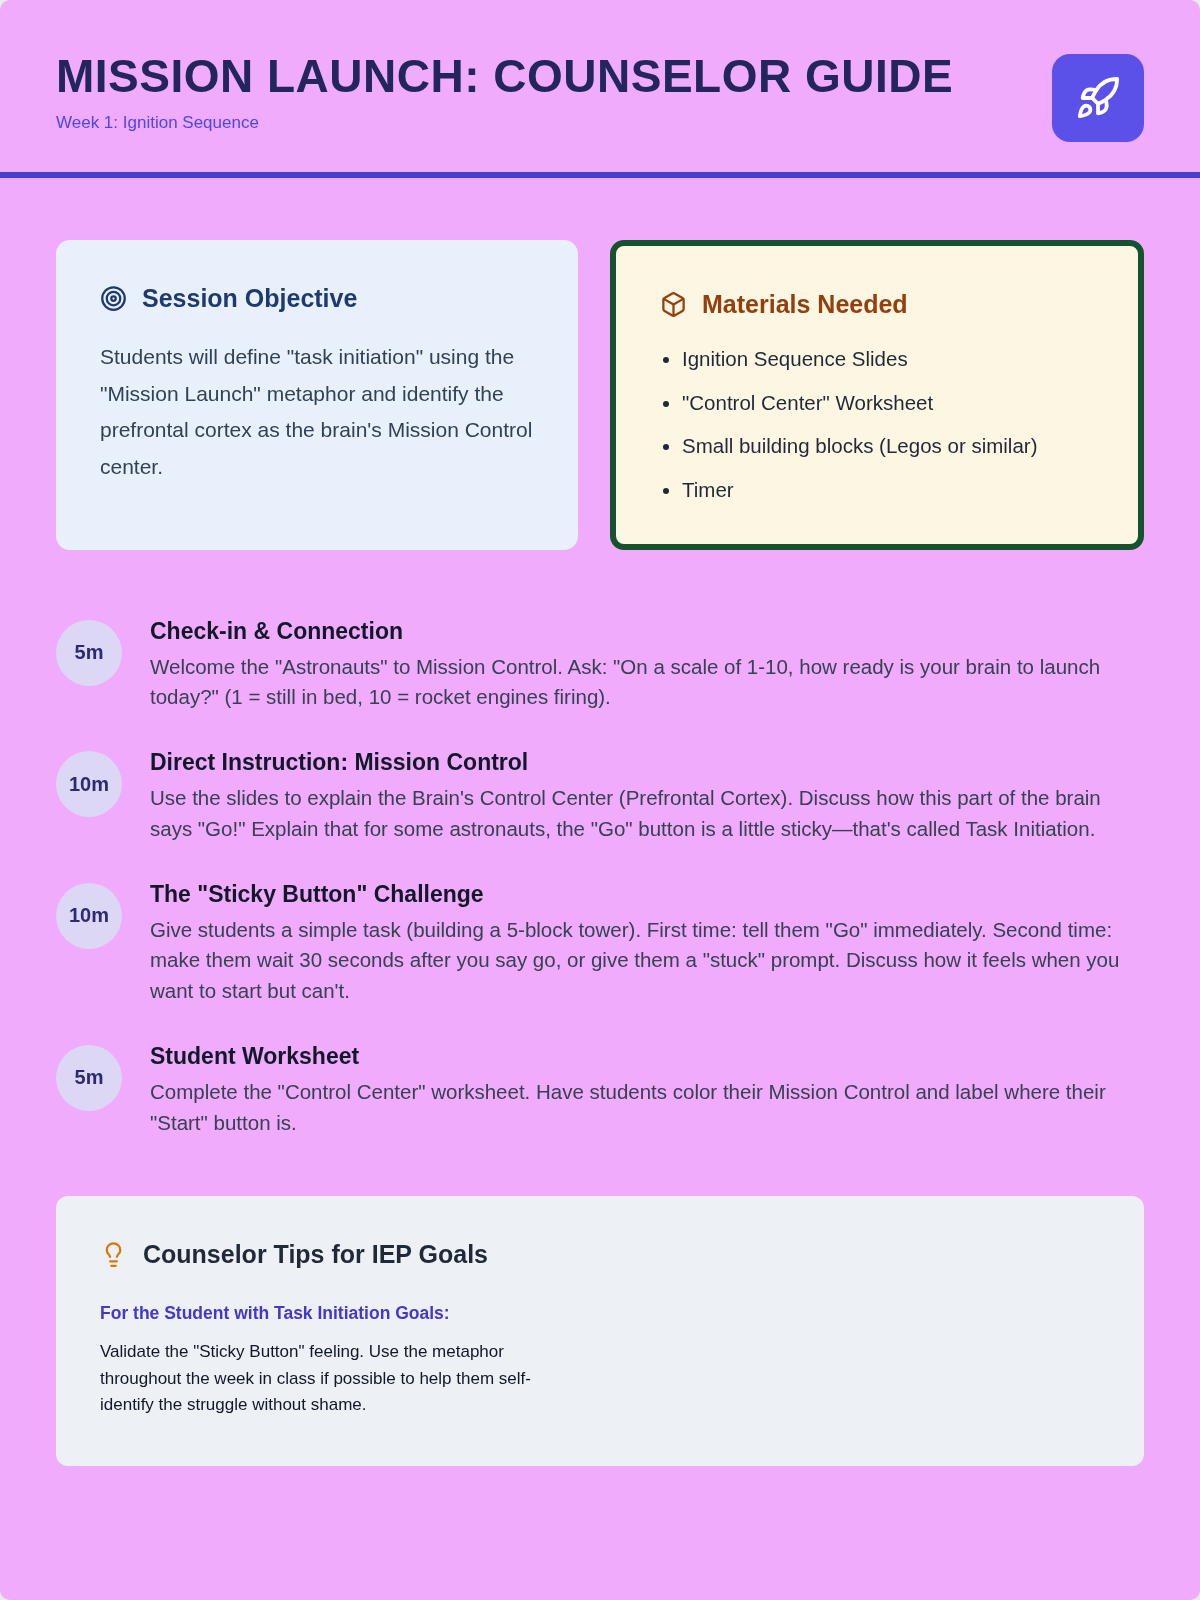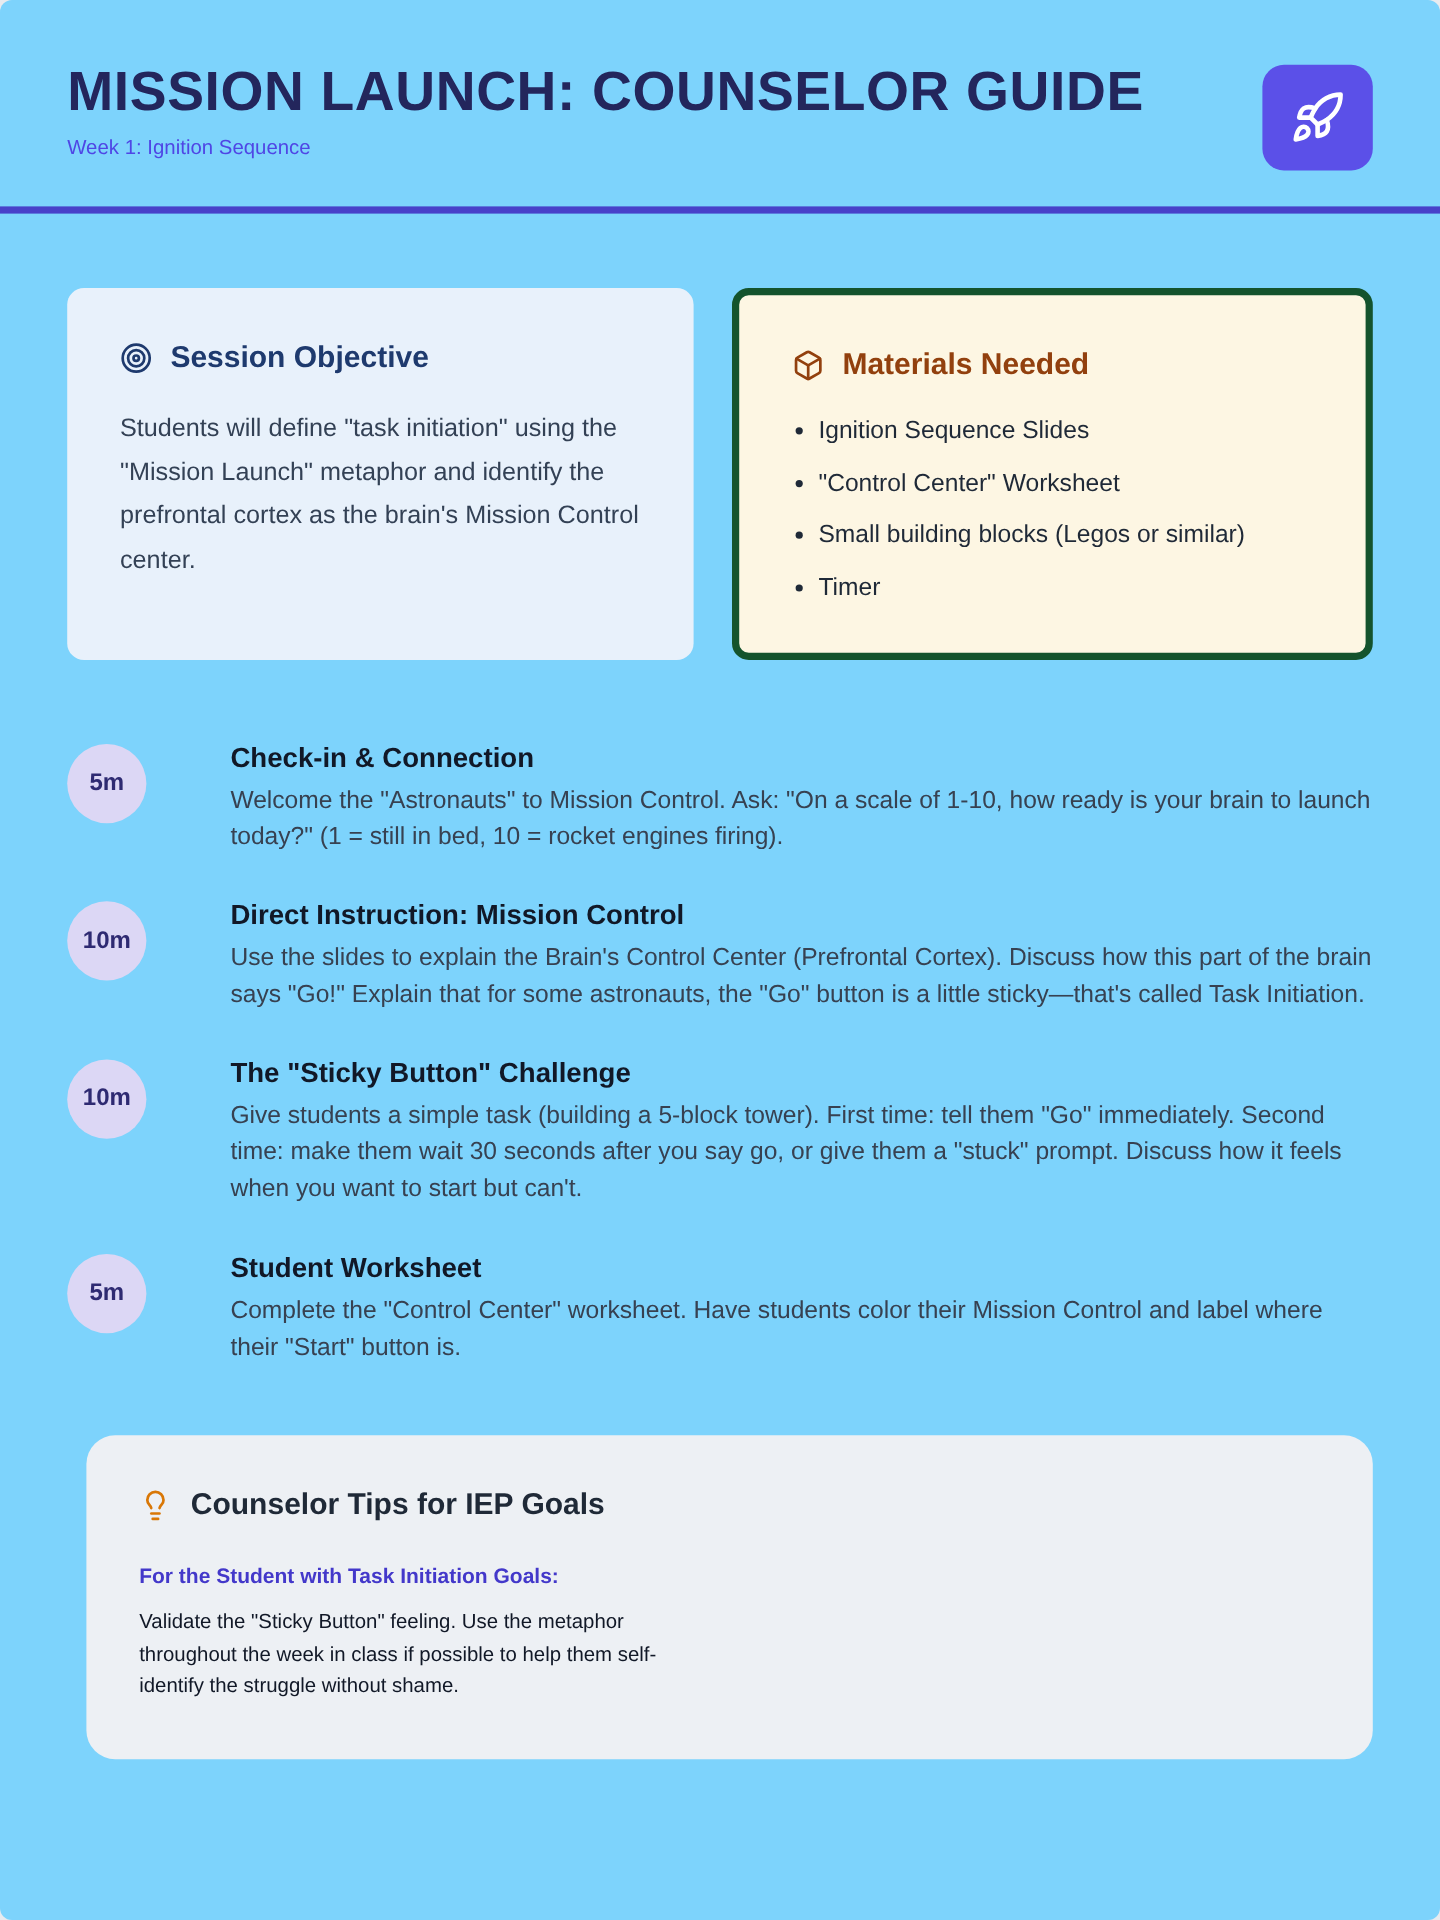--- a/index.html
+++ b/index.html
@@ -3,21 +3,21 @@
 <meta charset="utf-8">
 <style>
   * { margin: 0; padding: 0; box-sizing: border-box; }
   html, body { background: #e9ebef; }
   body {
     font-family: "Liberation Sans", sans-serif;
     width: 1200px; height: 1600px; overflow: hidden;
   }
   .page {
     width: 1200px; height: 1600px; overflow: hidden;
-    background: #7dd3fc; border-radius: 10px;
+    background: #f0abfc; border-radius: 10px;
   }
   
   .header {
     display: flex; justify-content: space-between; align-items: flex-start;
     padding: 50px 56px 0 56px;
   }
   .page-title {
     font-size: 46px; font-weight: 800; letter-spacing: 0.5px;
     color: #23265c; line-height: 1.15;
   }
@@ -57,29 +57,28 @@
   .proc-head { display: flex; align-items: center; gap: 18px; }
   .proc-bar { width: 7px; height: 36px; border-radius: 3px; background: #4f46e5; }
   .proc-title { font-size: 31px; font-weight: 800; color: #1f2937; letter-spacing: 0.3px; }
   .steps { margin-top: 46px; }
   .step { display: flex; gap: 28px; margin-bottom: 36px; align-items: flex-start; }
   .time-badge {
     flex: 0 0 auto; width: 66px; height: 66px; border-radius: 50%;
     background: #dcd7f5; color: #2e2a72; font-weight: 700; font-size: 20px;
     display: flex; align-items: center; justify-content: center; margin-top: 2px;
   }
-  .step-content { flex: 1; margin-left: 42px; }
+  .step-content { flex: 1; }
   .step-title { font-size: 23px; font-weight: 700; color: #111827; }
   .step-body { margin-top: 7px; font-size: 20.5px; line-height: 1.5; color: #374151; }
 
   
   .tips {
-    margin-top: 58px; background: #edf0f4; border-radius: 24px;
+    margin-top: 58px; background: #edf0f4; border-radius: 12px;
     padding: 44px 44px 48px 44px;
-    margin-left: 16px;
   }
   .tips-head { display: flex; align-items: center; gap: 16px; }
   .tips-head .icon svg { width: 27px; height: 27px; display: block; }
   .tips-title { font-size: 25px; font-weight: 800; color: #1f2937; }
   .tips-cols { display: grid; grid-template-columns: 1fr 1fr; gap: 56px; margin-top: 34px; }
   .tip-heading { font-size: 17.5px; font-weight: 700; color: #4338ca; }
   .tip-body { margin-top: 15px; font-size: 17px; line-height: 1.55; color: #111827; }
 </style>
 </head>
 <body>

